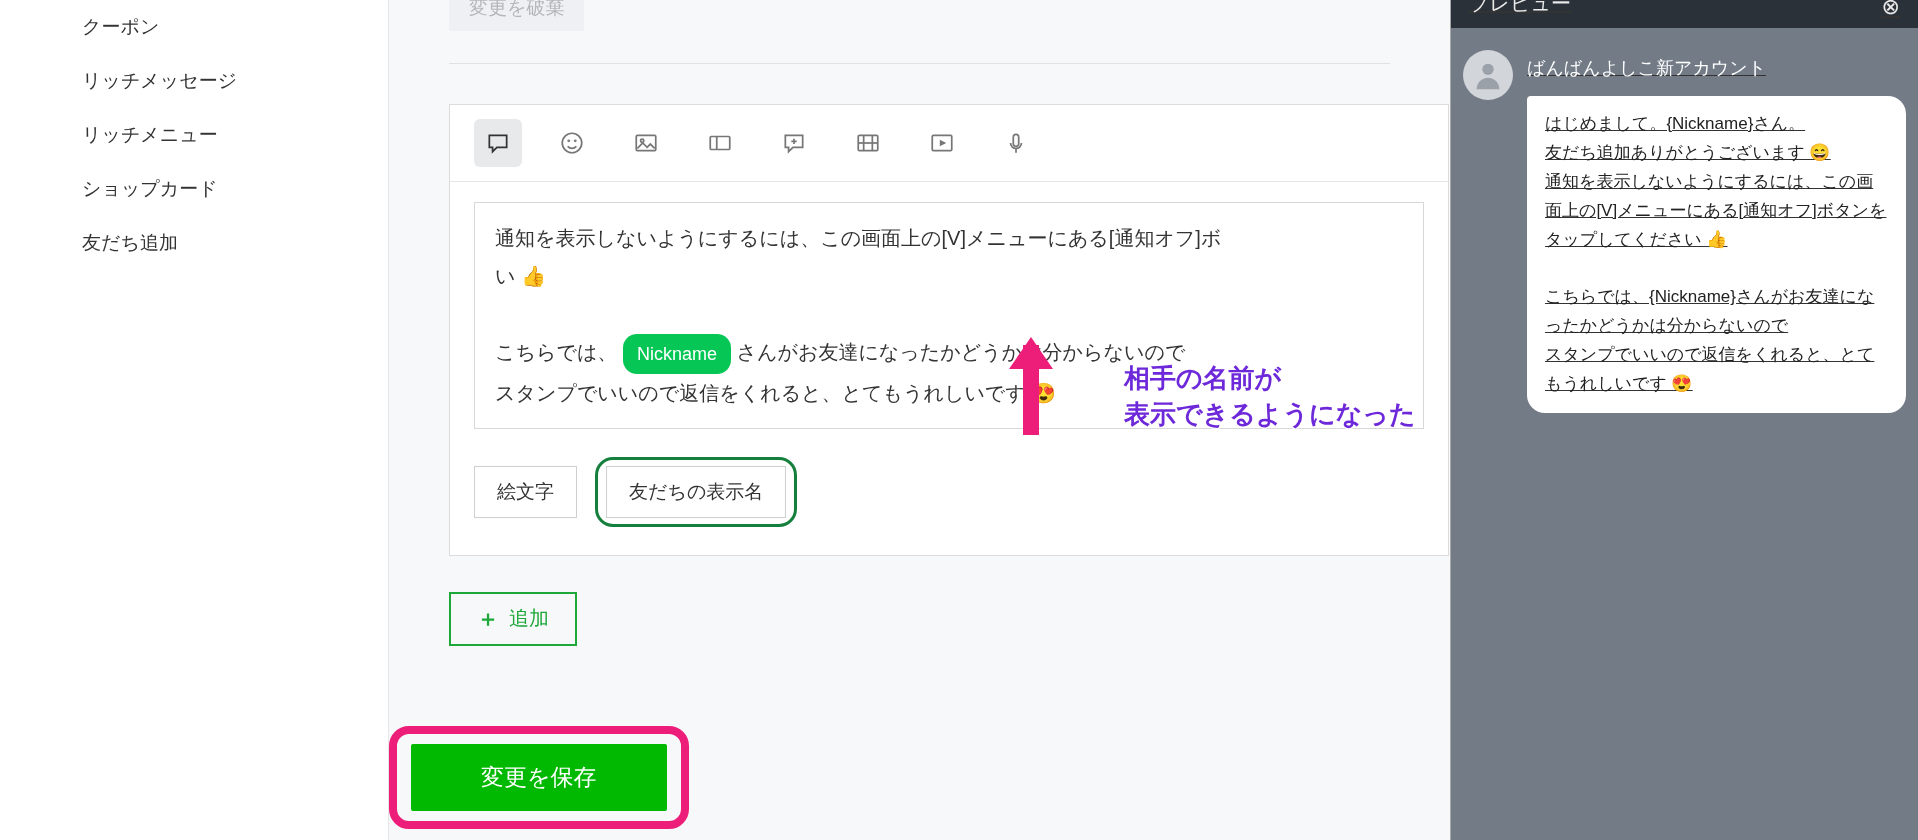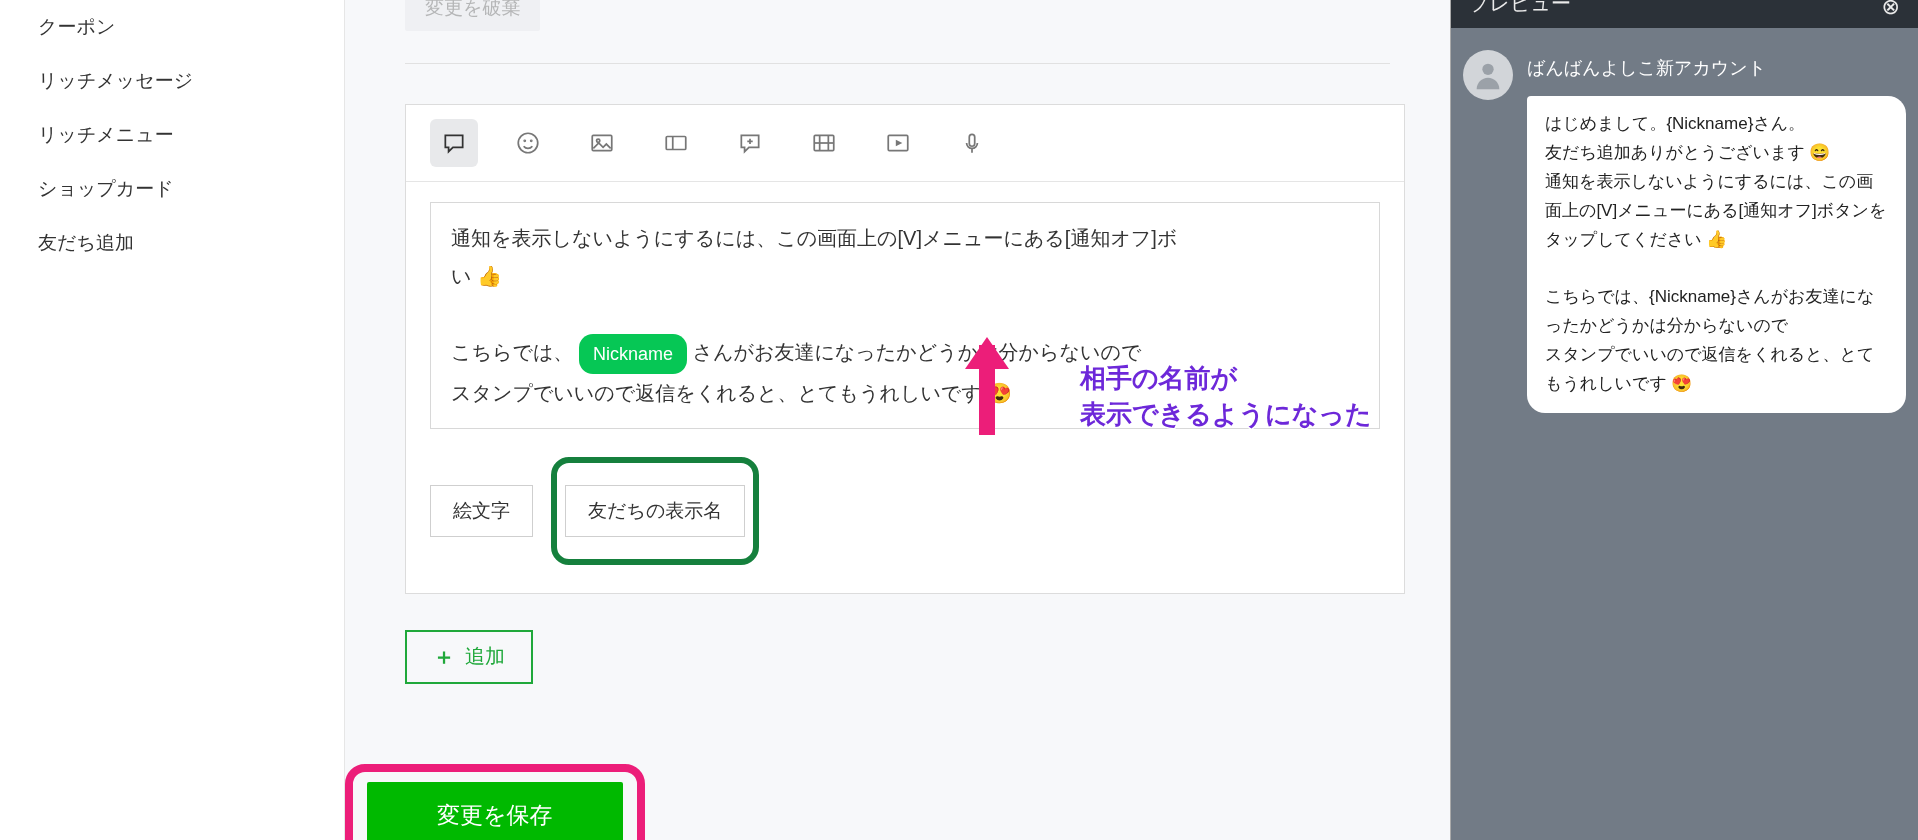--- a/index.html
+++ b/index.html
@@ -1,56 +1,56 @@
 <!DOCTYPE html>
 <html><head>
 <meta charset="utf-8">
 <style>
 * { box-sizing: border-box; margin: 0; padding: 0; }
 body { font-family: "Hiragino Kaku Gothic ProN", "Meiryo", sans-serif; background: #fff; width: 1918px; height: 840px; overflow: hidden; position: relative; color: #333; }
 
 .layout { display: flex; height: 100%; }
 
 
-.sidebar { width: 345px; flex: 0 0 345px; background: #fff; padding: 0; border-right: 1px solid #e6e6e6; }
+.sidebar { width: 345px; flex: 0 0 345px; background: #fff; padding: 0; border-right: 1px solid #e6e6e6; margin-left: 44px; }
 .sidebar-item { padding: 14px 38px; font-size: 19px; color: #333; cursor: pointer; }
 
 
 .main { flex: 1; background: #f7f8fa; padding: 0 0 40px 0; position: relative; overflow: hidden; }
 .discard-btn { display:inline-block; background:#e4e6e9; color:#555; font-size:19px; padding:10px 20px; margin-left:60px; margin-top:-30px; border-radius:2px; opacity:.4; }
 .content-divider { height:1px; background:#e1e1e1; margin: 32px 60px 40px 60px; }
 
 .editor-card { margin: 0 4px 0 60px; width: 1000px; border:1px solid #dcdcdc; background:#fff; }
 .toolbar-row { display:flex; align-items:center; gap:26px; padding:14px 24px; border-bottom:1px solid #e5e5e5; }
 .tool-btn { width:48px; height:48px; display:flex; align-items:center; justify-content:center; border-radius:6px; color:#777; cursor:pointer; }
 .tool-btn.active { background:#e8e9eb; color:#333; }
 .tool-btn svg { width:26px; height:26px; stroke:currentColor; fill:none; stroke-width:1.6; }
 
 .text-area-wrap { padding: 20px 24px 14px 24px; }
 .text-area-box { border:1px solid #d8d8d8; padding:16px 20px; font-size:20px; line-height:1.9; color:#333; min-height:170px; }
 .chip { display:inline-block; background:#06c755; color:#fff; font-size:18px; padding:3px 14px; border-radius:14px; vertical-align:middle; }
 
 .bottom-btn-row { padding: 14px 24px 28px 24px; display:flex; gap:18px; align-items:center; }
 .ghost-btn { background:#fff; border:1px solid #cfcfcf; padding:12px 22px; font-size:19px; color:#333; cursor:pointer; }
-.highlight-box { border:6px solid #15803d; border-radius:18px; padding:22px 8px; }
+.highlight-box { border:3px solid #15803d; border-radius:18px; padding:6px 8px; }
 
 .add-btn { margin: 36px 0 0 60px; display:inline-flex; align-items:center; gap:10px; border:2px solid #1fa83a; color:#1fa83a; padding:10px 26px; font-size:20px; cursor:pointer; }
 .add-btn .plus { font-size:22px; font-weight:600; }
 
 .save-row { margin: 80px 0 0 0; display:flex; justify-content:flex-start; width:1060px; }
 .save-highlight { border:8px solid #ec1e79; border-radius:20px; padding:10px 14px; }
 .save-btn { background:#00b900; color:#fff; font-size:23px; padding:18px 70px; border:none; cursor:pointer; border-radius:2px; }
 
 
 .ann-arrow { position:absolute; left:612px; top:335px; }
 .ann-arrow svg { overflow:visible; }
 .ann-text { position:absolute; left:735px; top:360px; color:#6d28d9; font-size:26px; font-weight:700; line-height:1.4; white-space:nowrap; text-shadow: -1px -1px 0 #fff, 1px -1px 0 #fff, -1px 1px 0 #fff, 1px 1px 0 #fff; }
 
 
-.preview { width: 468px; flex:0 0 468px; background:#727b86; position:relative; border-left:1px solid #aaa; }
+.preview { width: 468px; flex:0 0 468px; background:#727b86; position:relative; border-left:1px solid #aaa;text-decoration:underline; }
 .preview-header { background:#2b3138; height:28px; color:#eaeaea; display:flex; align-items:flex-start; justify-content:space-between; padding:0 18px; overflow:hidden; }
 .preview-title { font-size:20px; position:relative; top:-10px; }
 .preview-close { font-size:22px; position:relative; top:-6px; }
 .chat-body { padding: 22px 12px; }
 .chat-row { display:flex; gap:14px; }
 .avatar { width:50px; height:50px; border-radius:50%; background:#d2d5d9; display:flex; align-items:center; justify-content:center; flex:0 0 50px; }
 .avatar svg { width:34px; height:34px; fill:#9ba1a8; }
 .chat-col { flex:1; }
 .chat-name { color:#ffffff; font-size:18px; margin: 6px 0 8px 0; }
 .bubble { background:#fff; border-radius:18px; padding:14px 18px; font-size:17px; line-height:1.7; color:#222; border-top-left-radius:4px;margin-top:16px; }

